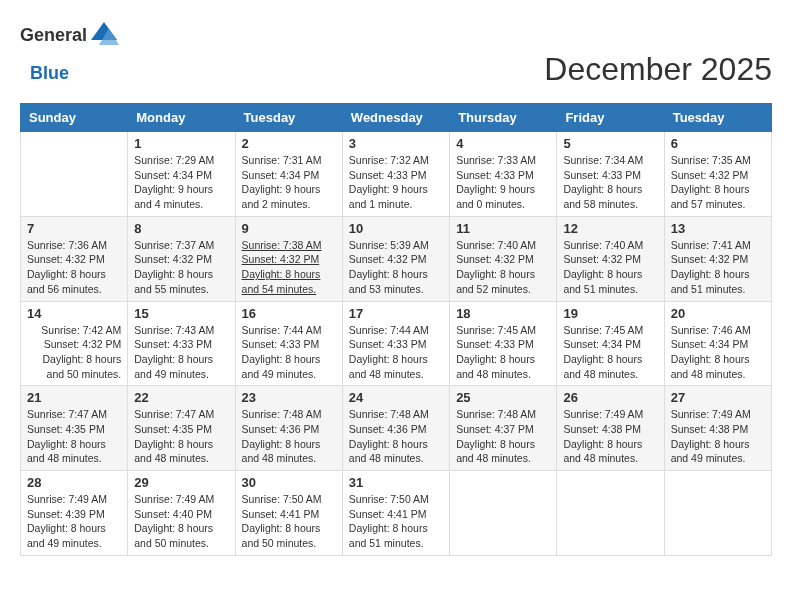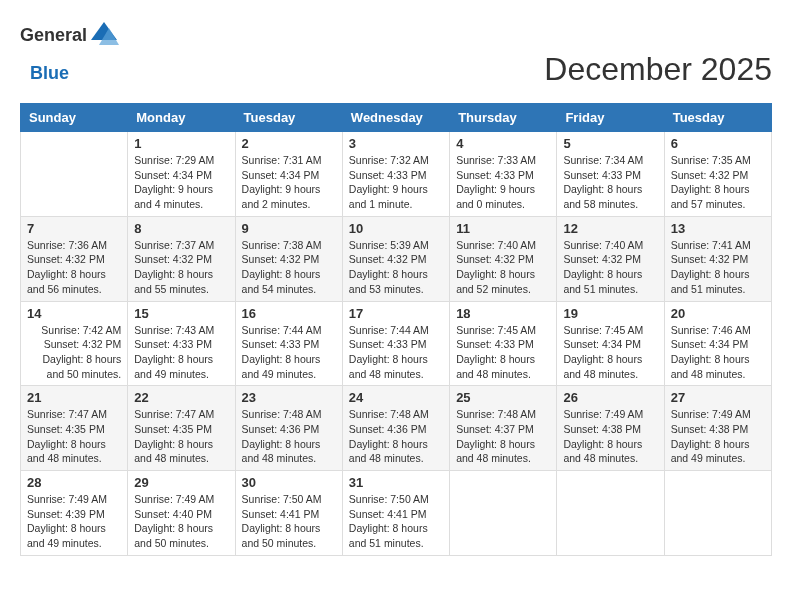--- a/index.html
+++ b/index.html
@@ -181,21 +181,21 @@
         </td>
         <td>
           <span class="day-number">8</span>
           <div class="day-info" style="white-space: pre-line;">Sunrise: 7:37 AM
 Sunset: 4:32 PM
 Daylight: 8 hours
 and 55 minutes.</div>
         </td>
         <td>
           <span class="day-number">9</span>
-          <div class="day-info" style="white-space: pre-line;">Sunrise: 7:38 AM
+          <div class="day-info" style="white-space: pre-line; text-decoration: underline;">Sunrise: 7:38 AM
 Sunset: 4:32 PM
 Daylight: 8 hours
 and 54 minutes.</div>
         </td>
         <td>
           <span class="day-number">10</span>
           <div class="day-info" style="white-space: pre-line;">Sunrise: 5:39 AM
 Sunset: 4:32 PM
 Daylight: 8 hours
 and 53 minutes.</div>

